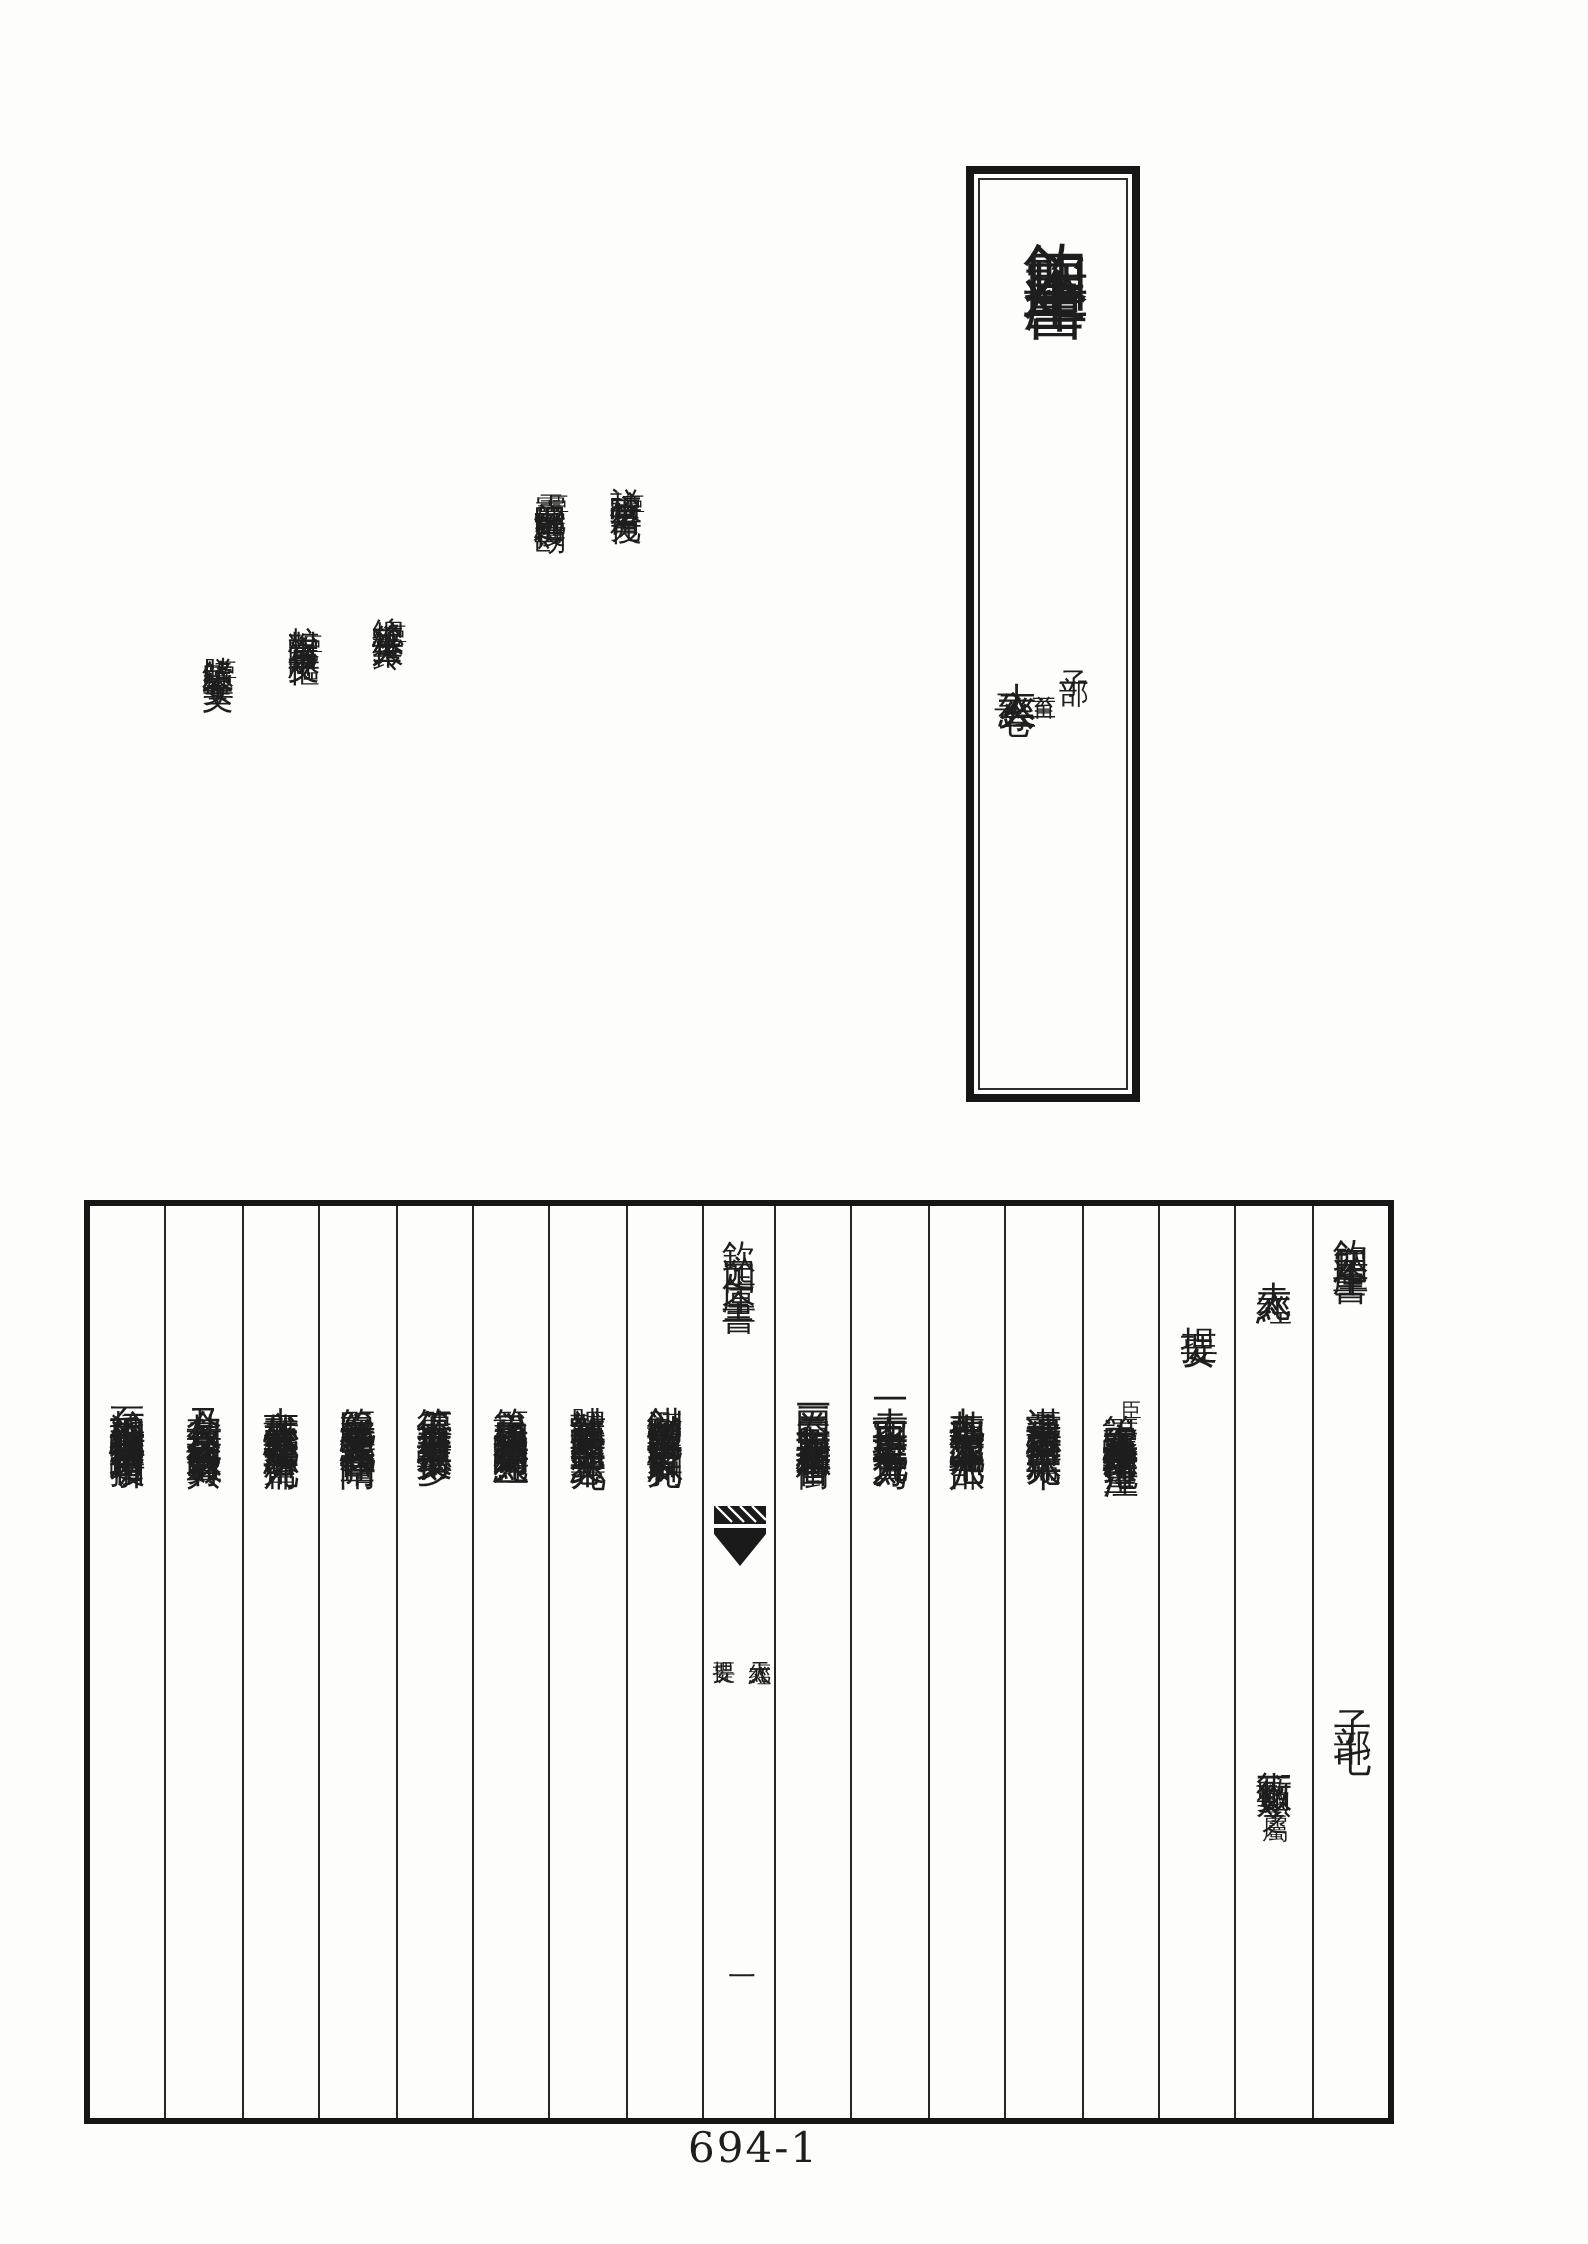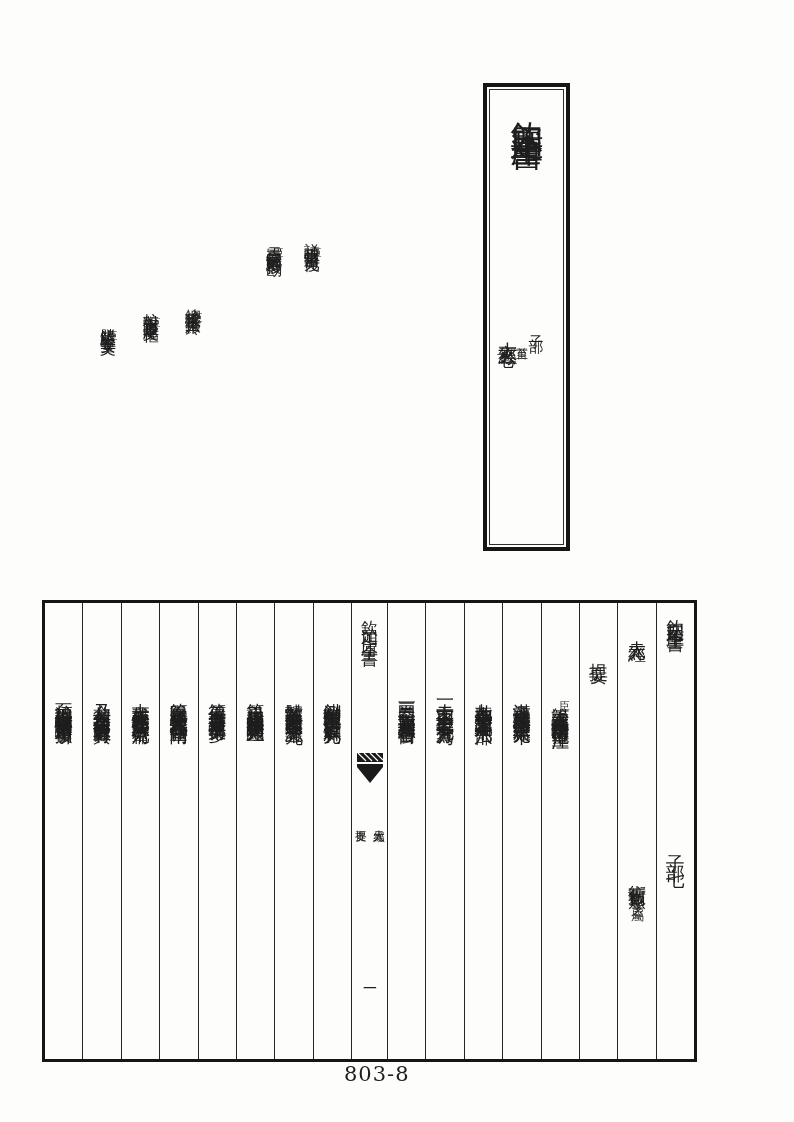--- a/index.html
+++ b/index.html
@@ -142,13 +142,13 @@
   </div>
       <div class="col">
     <span class="part v pb-text"><span class="txt">乃合其章句言之今章句已佚故篇數有異</span></span>
   </div>
       <div class="col">
     <span class="part v pb-text"><span class="txt">至桓譚新論則世無傳本惟諸書遞相援引</span></span>
   </div>
     </div>
 </div>
 
-<div class="folio">803-8</div>
+<div class="folio">694-1</div>
 
 </body></html>

